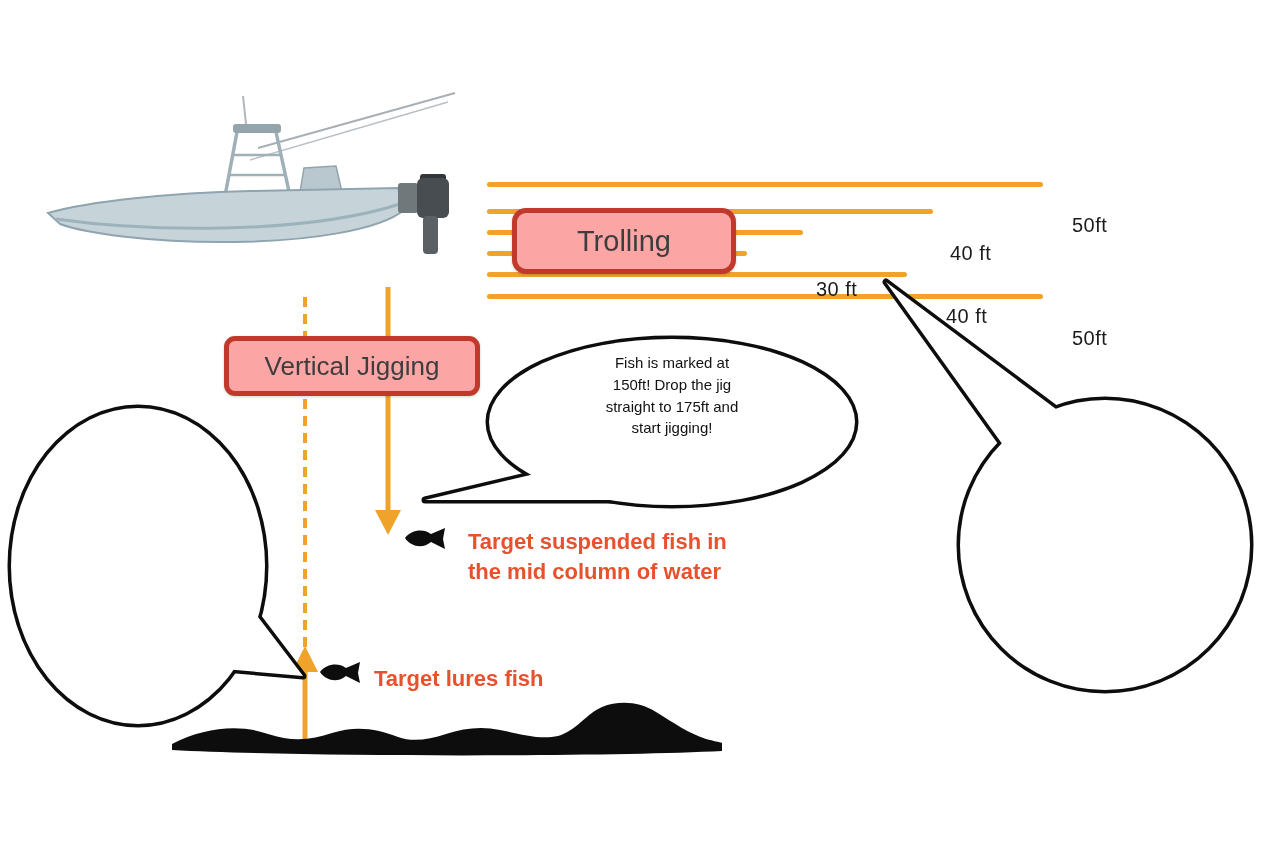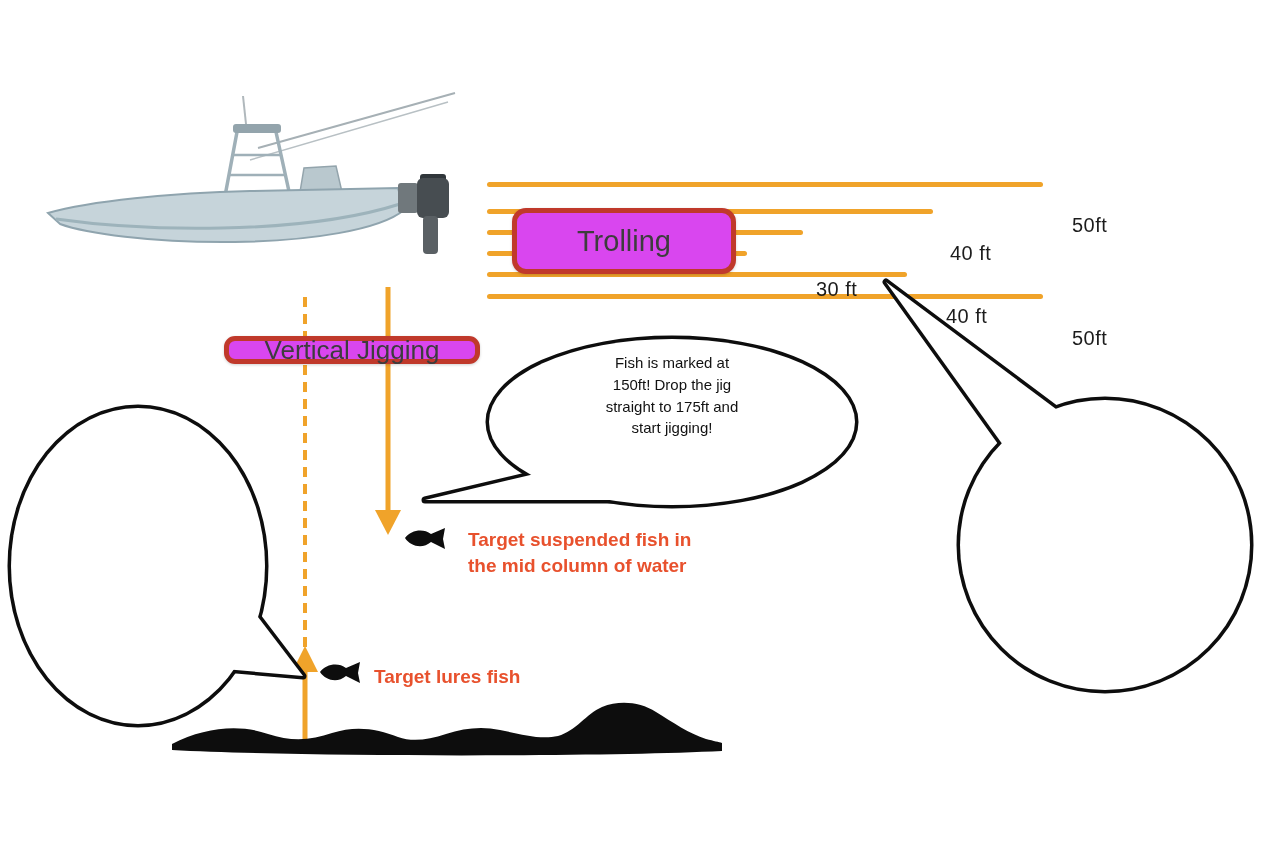--- a/index.html
+++ b/index.html
@@ -29,41 +29,41 @@
 
   .depth-label{position:absolute;z-index:2;font-size:20px;color:#1c1c1c;letter-spacing:0.5px;margin-top:44px;}
   #dlabel-1{left:1072px;top:170px;}
   #dlabel-2{left:950px;top:198px;}
   #dlabel-3{left:816px;top:234px;}
   #dlabel-5{left:946px;top:261px;}
   #dlabel-6{left:1072px;top:283px;}
 
   
   .label-box{
-    position:absolute;z-index:3;background:#d946ef;
+    position:absolute;z-index:3;background:#fca5a5;
     border:5px solid var(--box-border-red);border-radius:14px;
     display:flex;align-items:center;justify-content:center;
     color:#3d3d3d;box-shadow:0 1px 3px rgba(0,0,0,.18);
   }
   #trolling-box{left:512px;top:208px;width:224px;height:66px;font-size:29px;}
-  #jigging-box{left:224px;top:336px;width:256px;height:28px;font-size:26px;border-radius:11px;}
+  #jigging-box{left:224px;top:336px;width:256px;height:60px;font-size:26px;border-radius:11px;}
 
   
   .bubble-text{
     position:absolute;z-index:5;color:#121212;text-align:center;
     white-space:pre-line;line-height:1.45;font-size:15px;
   }
   #bubble-text-left{left:20px;top:452px;width:238px;}
   #bubble-text-middle{left:500px;top:352px;width:344px;}
   #bubble-text-right{left:998px;top:477px;width:215px;}
 
   
   .annotation{
     position:absolute;z-index:5;color:var(--annotation-red);
-    font-size:19px;font-weight:700;line-height:1.35;white-space:pre-line;
+    font-size:22px;font-weight:700;line-height:1.35;white-space:pre-line;
   }
   #annotation-suspended{left:468px;top:527px;}
   #annotation-bottom{left:374px;top:664px;}
 </style>
 </head>
 <body>
 
 <div id="stage">
 
   <svg id="base-art" class="layer" viewBox="0 0 1280 850" aria-hidden="true">

